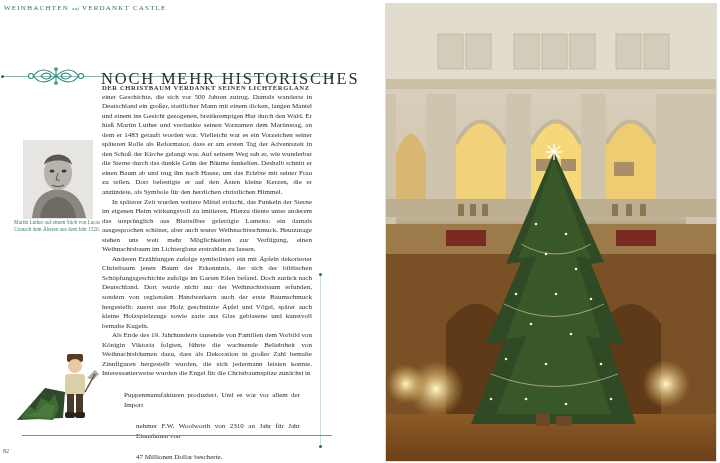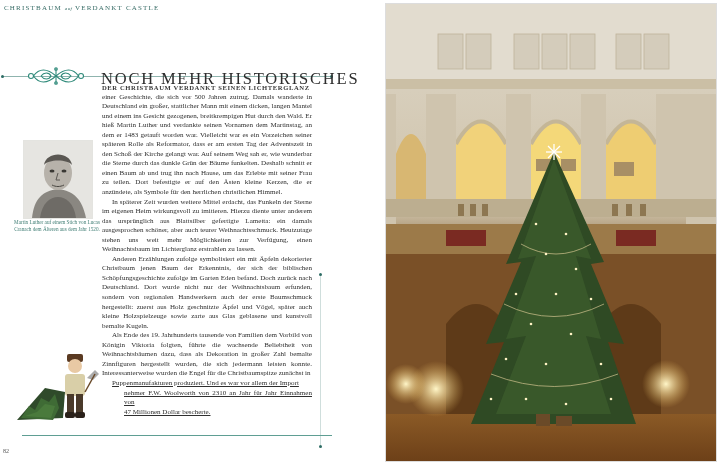--- a/index.html
+++ b/index.html
@@ -8,36 +8,36 @@
   .running-head { position:absolute; left:4px; top:4px; font-size:7px; letter-spacing:1.2px; color:#3a6e68; white-space:nowrap; }
   .running-head .small { font-size:5px; font-style:italic; letter-spacing:0.3px; }
   .rule-top { position:absolute; left:2px; top:76px; width:330px; height:1px; background:#8fb4ae; }
   .rule-dot { position:absolute; width:3px; height:3px; border-radius:50%; background:#2d6c64; }
   .ornament { position:absolute; left:27px; top:66px; width:58px; height:20px; }
   .title { position:absolute; left:101px; top:58px; font-size:16.5px; letter-spacing:1.8px; color:#2d2d2d; font-weight:normal; white-space:nowrap; }
   .text-block { position:absolute; left:102px; top:83px; width:210px; font-size:7.05px; line-height:9.55px; text-align:justify; color:#2f2f2f; }
   .text-block p { margin:0; }
   .text-block p.indent { text-indent:10px; }
   .lead { font-weight:bold; font-size:6.6px; letter-spacing:0.6px; color:#3a3a3a; display:block; text-align:left; }
-  .narrow p { margin:0;text-decoration:underline; }
+  .narrow p { margin:12px; }
   .portrait { position:absolute; left:23px; top:140px; width:68px; height:77px; background:linear-gradient(180deg,#e9e9e6 0%,#d7d6d1 100%); border:1px solid #e4e4e0; overflow:hidden; }
   .caption { position:absolute; left:12px; top:219px; width:90px; text-align:center; font-size:5.2px; line-height:6.5px; color:#3f7d74; }
   .vert-rule { position:absolute; left:320px; top:275px; width:1px; height:170px; background:#cfdedc; }
   .rule-bottom { position:absolute; left:22px; top:435px; width:310px; height:1px; background:#5f9e93; }
   .page-number { position:absolute; left:3px; top:448px; font-size:6px; color:#555; }
   .boy { position:absolute; left:15px; top:348px; width:95px; height:82px; }
   .page-right { position:absolute; left:385px; top:3px; width:330px; height:457px; overflow:hidden; border:1px solid #ddd; }
   .photo { width:100%; height:100%; display:block; }
 </style>
 </head>
 <body>
 
 <div class="page-left">
   <div class="running-head">
-    <span>CHRISTBAUM</span>
+    <span>WEINHACHTEN</span>
     <span class="small">auf</span>
     <span>VERDANKT CASTLE</span>
   </div>
 
   <div class="rule-top"></div>
   <div class="rule-dot" style="left:1px; top:75px;"></div>
   <div class="rule-dot" style="left:330px; top:75px;"></div>
 
   <svg class="ornament" viewBox="0 0 58 20">
     <g fill="none" stroke="#2f8a7a" stroke-width="1.1">

